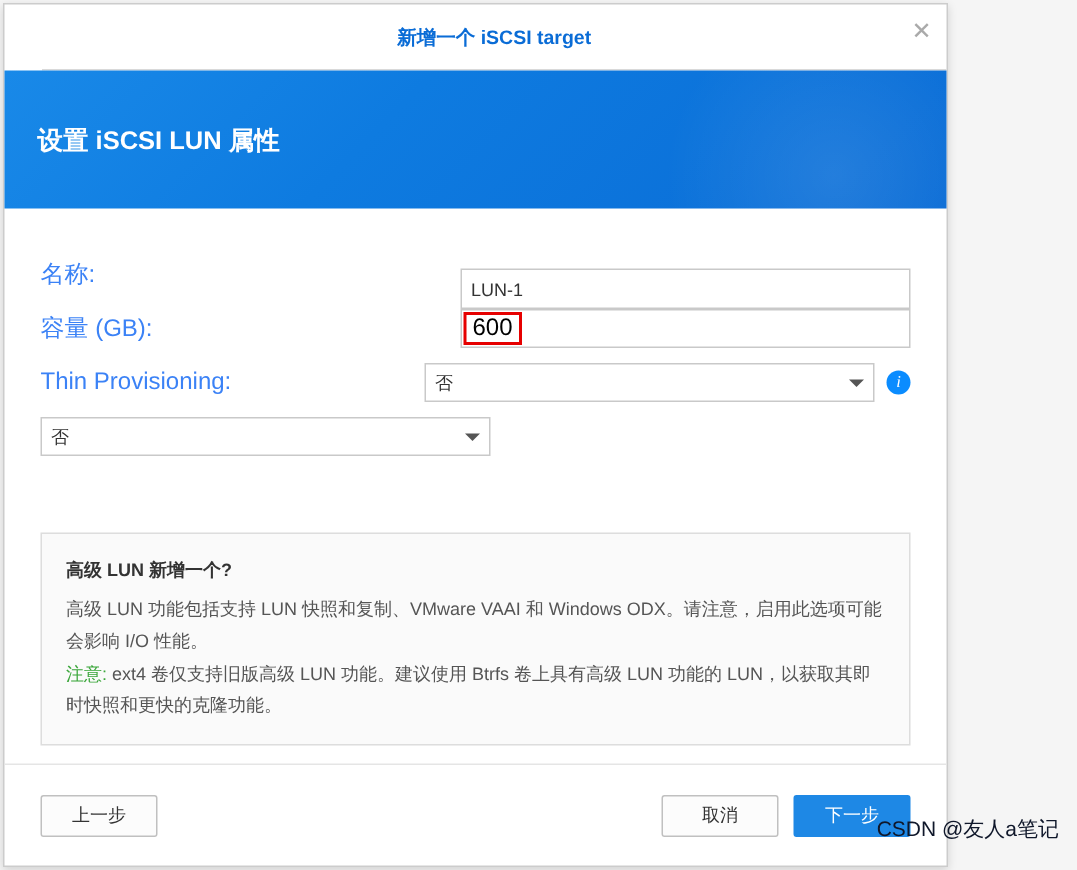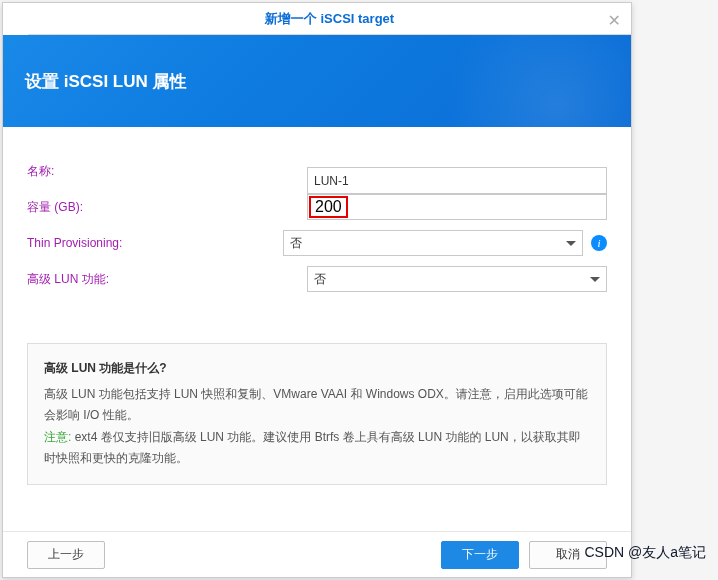--- a/index.html
+++ b/index.html
@@ -1,38 +1,38 @@
 <!DOCTYPE html>
 <html><head>
   <meta charset="utf-8">
   <style>
     * { box-sizing: border-box; margin: 0; padding: 0; font-family: "Microsoft YaHei", Arial, sans-serif; }
     body { background: #f5f5f5; width: 718px; height: 580px; overflow: hidden; position: relative; }
     .dialog { position: absolute; top: 2px; left: 2px; width: 630px; height: 576px; background: #fff; border: 1px solid #ccc; box-shadow: 0 2px 6px rgba(0,0,0,0.15); }
-    .dialog-header { height: 32px; border-bottom: 1px solid #d9d9d9; display: flex; align-items: center; justify-content: center; position: relative; margin-left: 25px; }
+    .dialog-header { height: 44px; border-bottom: 1px solid #d9d9d9; display: flex; align-items: center; justify-content: center; position: relative; margin-left: 25px; }
     .dialog-title { color: #0a6cd6; font-size: 13px; font-weight: bold; }
     .close-x { position: absolute; right: 10px; top: 8px; color: #aaa; font-size: 16px; cursor: pointer; }
     .banner { height: 92px; background: linear-gradient(135deg, #1989e8 0%, #0e7be0 40%, #0a6cd6 100%); display: flex; align-items: center; padding-left: 22px; position: relative; overflow: hidden; }
     .banner::after { content: ""; position: absolute; right: -50px; top: -30px; width: 250px; height: 200px; background: radial-gradient(circle, rgba(255,255,255,0.10) 0%, rgba(255,255,255,0) 70%); transform: rotate(-15deg); }
     .banner-title { color: #fff; font-size: 17px; font-weight: bold; }
     .form-area { padding: 26px 24px 12px 24px; }
     .form-row { display: flex; align-items: center; height: 36px; margin-bottom: 0px; }
-    .form-row .label { width: 280px; color: #a21caf; font-size: 12px; }
+    .form-row .label { width: 280px; color: #3b82f6; font-size: 16px; }
     .form-row .control { flex: 1; display: flex; align-items: center; }
     .text-input { width: 300px; height: 27px; border: 1px solid #c9c9c9; padding: 0 6px; font-size: 12px; color: #333; margin-top: 19px; }
     .dropdown { width: 300px; height: 26px; border: 1px solid #c9c9c9; display: flex; align-items: center; justify-content: space-between; padding: 0 6px; font-size: 12px; color: #333; cursor: pointer; }
     .caret { width: 0; height: 0; border-left: 5px solid transparent; border-right: 5px solid transparent; border-top: 5px solid #555; }
     .highlight-red { outline: 2px solid #e60000; outline-offset: -1px; }
     .highlight-red-inner { border: 2px solid #e60000; padding: 0 4px; height: 22px; display: inline-flex; align-items: center; margin: 1px; }
     .capacity-wrap { width: 300px; height: 26px; border: 1px solid #c9c9c9; display: flex; align-items: center; }
     .info-icon { width: 16px; height: 16px; border-radius: 50%; background: #0a8cff; color: #fff; font-size: 11px; display: flex; align-items: center; justify-content: center; margin-left: 8px; font-style: italic; font-family: Georgia, serif; }
     .info-box { margin: 34px 24px 0 24px; border: 1px solid #ddd; background: #fafafa; padding: 14px 16px; font-size: 12px; color: #555; line-height: 1.8; }
     .info-box .q { font-weight: bold; color: #333; margin-bottom: 4px; }
     .info-box .note-label { color: #3aa63a; }
-    .footer { position: absolute; bottom: 0; left: 0; right: 0; height: 46px; border-top: 1px solid #e5e5e5; display: flex; align-items: center; padding: 0 24px; justify-content: space-between; }
+    .footer { position: absolute; bottom: 0; left: 0; right: 0; height: 68px; border-top: 1px solid #e5e5e5; display: flex; align-items: center; padding: 0 24px; justify-content: space-between; }
     .btn { height: 28px; min-width: 78px; padding: 0 16px; border: 1px solid #c0c0c0; background: #fcfcfc; color: #333; font-size: 12px; cursor: pointer; border-radius: 2px; }
     .btn-primary { background: #1e88e5; border-color: #1e88e5; color: #fff; }
     .footer-right { display: flex; gap: 10px; }
     .watermark { position: absolute; right: 12px; bottom: 18px; color: #0f172a; font-size: 14px; pointer-events: none; }
   </style>
 </head>
 <body>
 
 <div class="dialog">
   <div class="dialog-header">
@@ -51,58 +51,57 @@
       <div class="control">
         <input class="text-input" type="text" value="LUN-1" style="">
       </div>
     </div>
 
 
     <div class="form-row">
       <div class="label">容量 (GB):</div>
       <div class="control">
         <div class="capacity-wrap">
-          <span class="highlight-red-inner">200</span>
+          <span class="highlight-red-inner">600</span>
         </div>
       </div>
     </div>
 
     <div class="form-row">
       <div class="label">Thin Provisioning:</div>
       <div class="control">
         <div class="dropdown">
           <span>否</span>
           <span class="caret"></span>
         </div>
         <span class="info-icon">i</span>
       </div>
     </div>
 
     <div class="form-row">
-      <div class="label">高级 LUN 功能:</div>
       <div class="control">
         <div class="dropdown">
           <span>否</span>
           <span class="caret"></span>
         </div>
       </div>
     </div>
 
   </div>
 
   <div class="info-box">
-    <div class="q">高级 LUN 功能是什么?</div>
+    <div class="q">高级 LUN 新增一个?</div>
     <div>高级 LUN 功能包括支持 LUN 快照和复制、VMware VAAI 和 Windows ODX。请注意，启用此选项可能会影响 I/O 性能。</div>
     <div>
       <span class="note-label">注意:</span><span> ext4 卷仅支持旧版高级 LUN 功能。建议使用 Btrfs 卷上具有高级 LUN 功能的 LUN，以获取其即时快照和更快的克隆功能。</span>
     </div>
   </div>
 
   <div class="footer">
     <button class="btn">上一步</button>
     <div class="footer-right">
+      <button class="btn">取消</button>
       <button class="btn btn-primary">下一步</button>
-      <button class="btn">取消</button>
     </div>
   </div>
 </div>
 
 <div class="watermark">CSDN @友人a笔记</div>
 
 </body></html>

